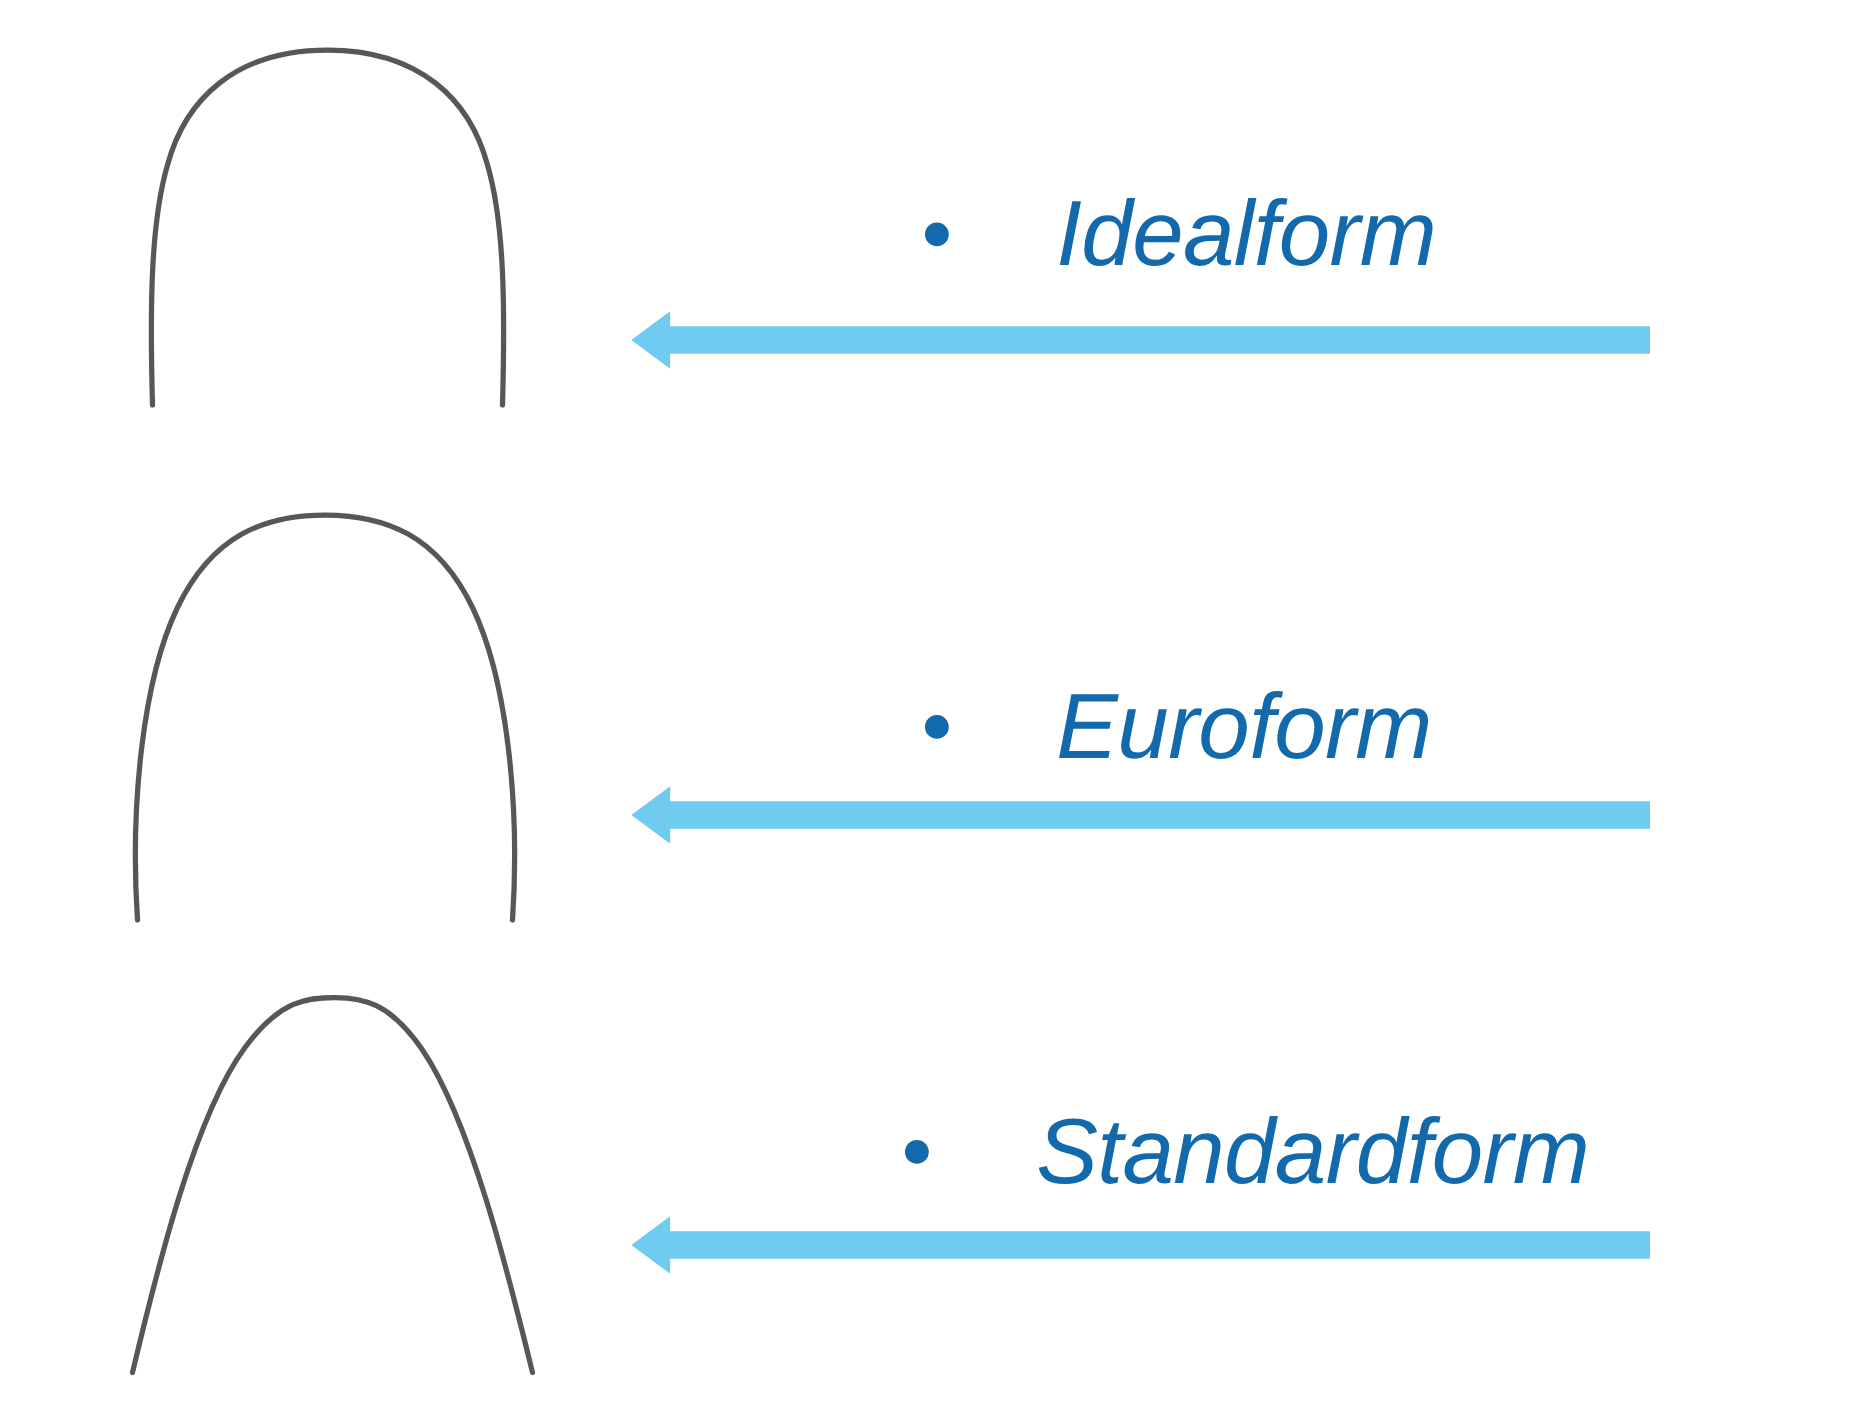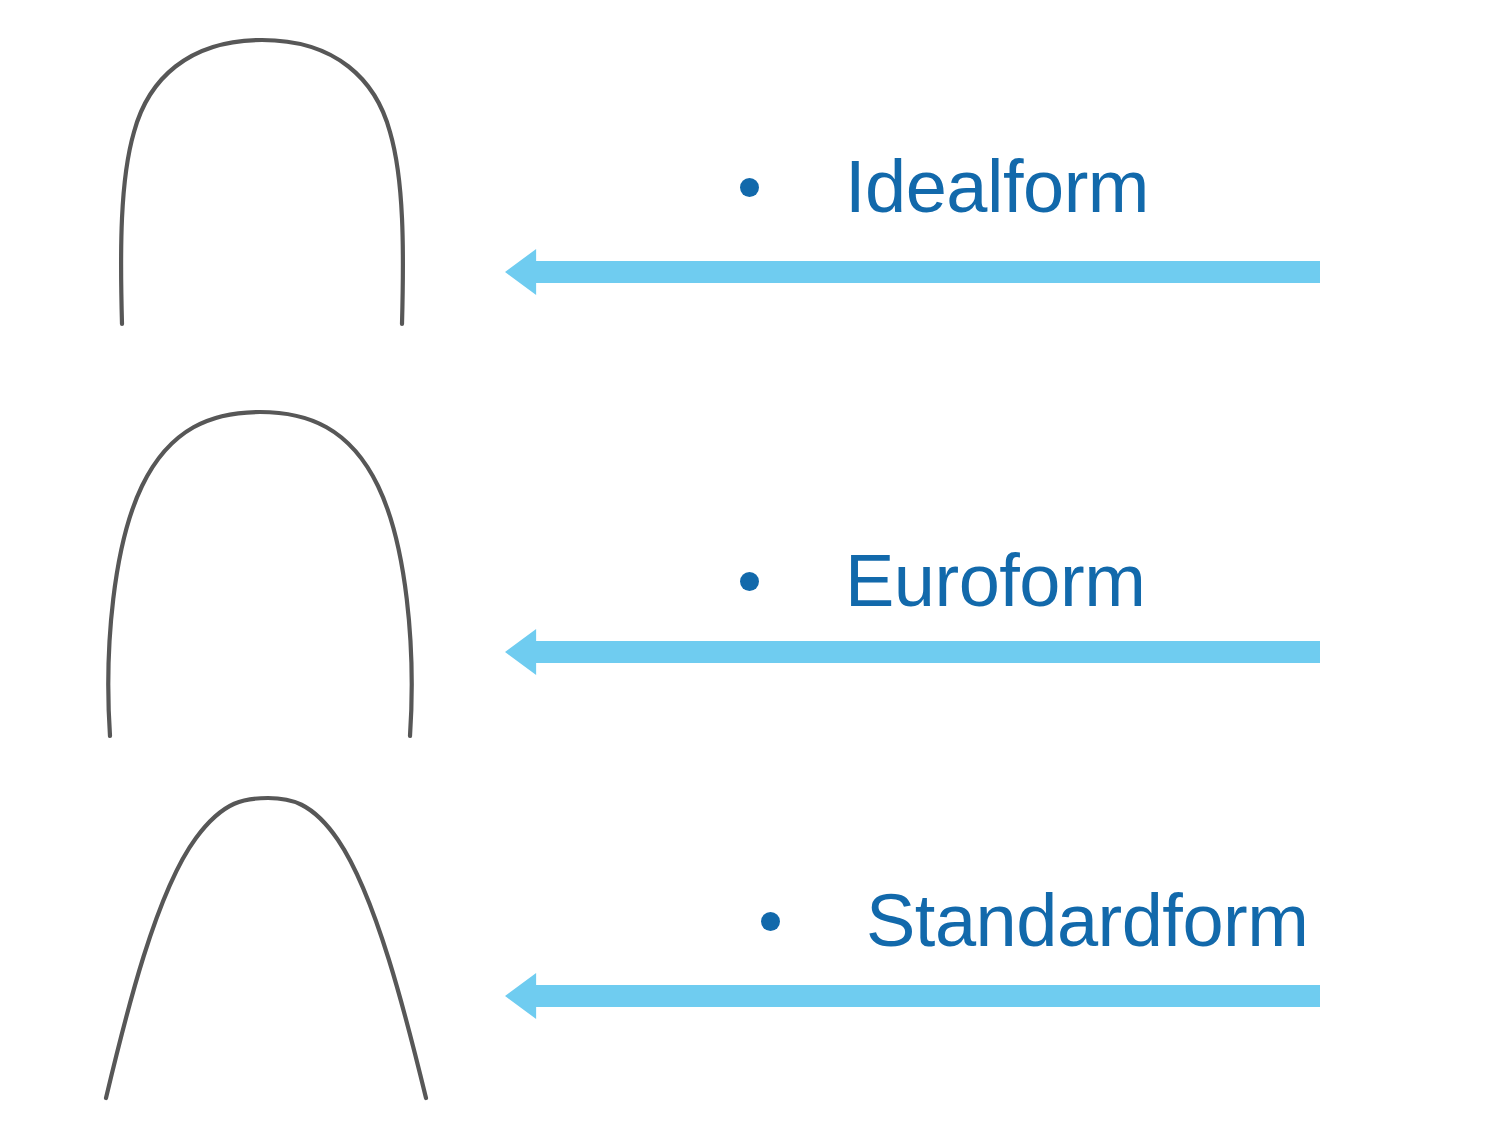--- a/index.html
+++ b/index.html
@@ -10,20 +10,21 @@
   }
   body {
     font-family: "Liberation Sans", sans-serif;
   }
   #slide {
     position: relative;
     width: 1320px;
     height: 1125px;
     background: #ffffff;
     overflow: hidden;
+    font-style: italic;
   }
 
   
   .arch-figure {
     position: absolute;
     left: 60px;
   }
   .arch-figure svg {
     display: block;
     overflow: visible;
@@ -72,21 +73,21 @@
   .bullet-label {
     margin-left: 86px;
     font-size: 74px;
     line-height: 1;
     color: #1269AB;
     font-weight: 400;
     letter-spacing: -0.5px;
   }
   #label-idealform     { left: 740px; top: 150px; }
   #label-euroform      { left: 740px; top: 520px; margin-top: 24px; }
-  #label-standardform  { left: 761px; top: 884px; }
+  #label-standardform  { left: 724px; top: 884px; }
 </style>
 </head>
 <body>
 
 <div id="slide">
 
   <div class="arch-figure" id="arch-idealform">
     <svg width="400" height="320" viewBox="0 0 400 320">
       <path class="arch-path" d="M 62 306
                C 60 232, 60 162, 74 114

